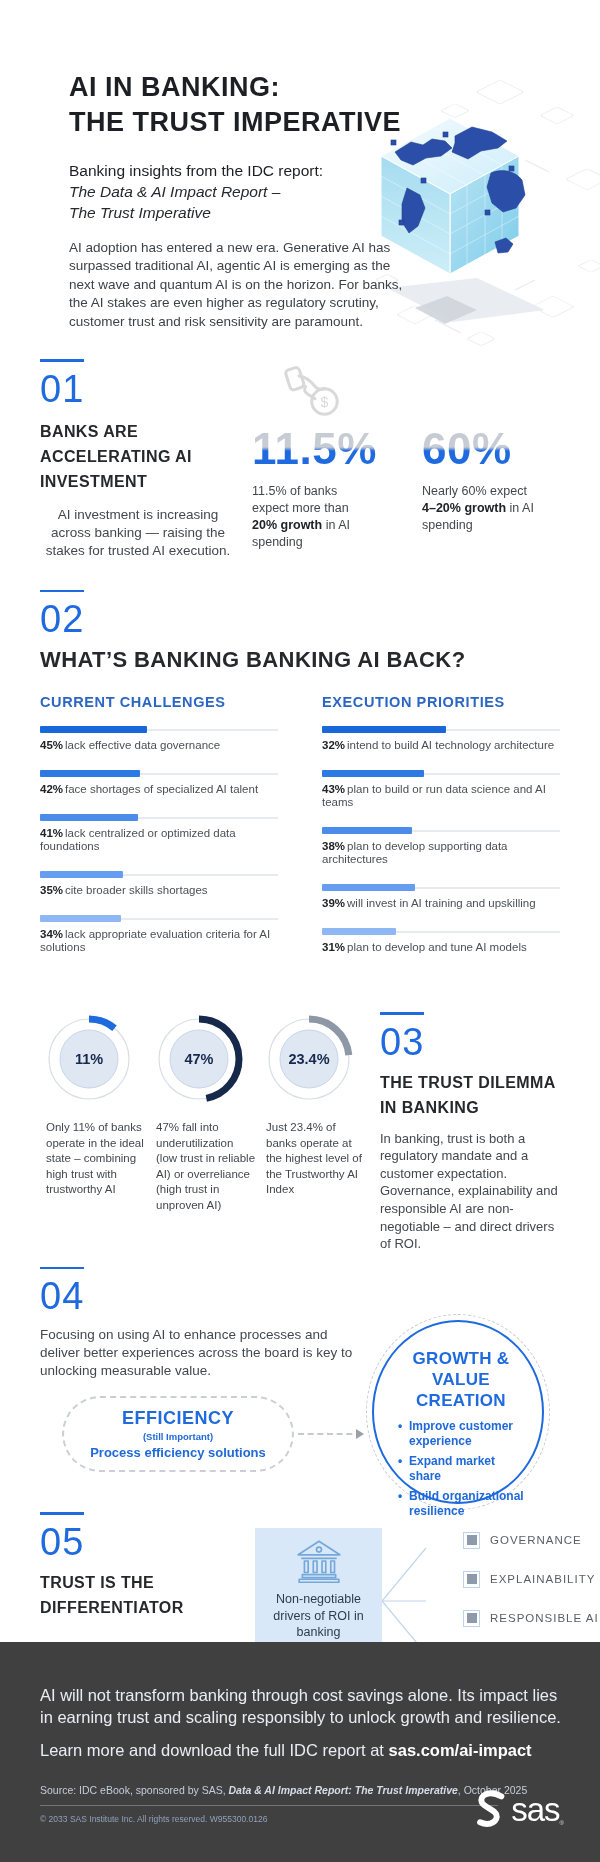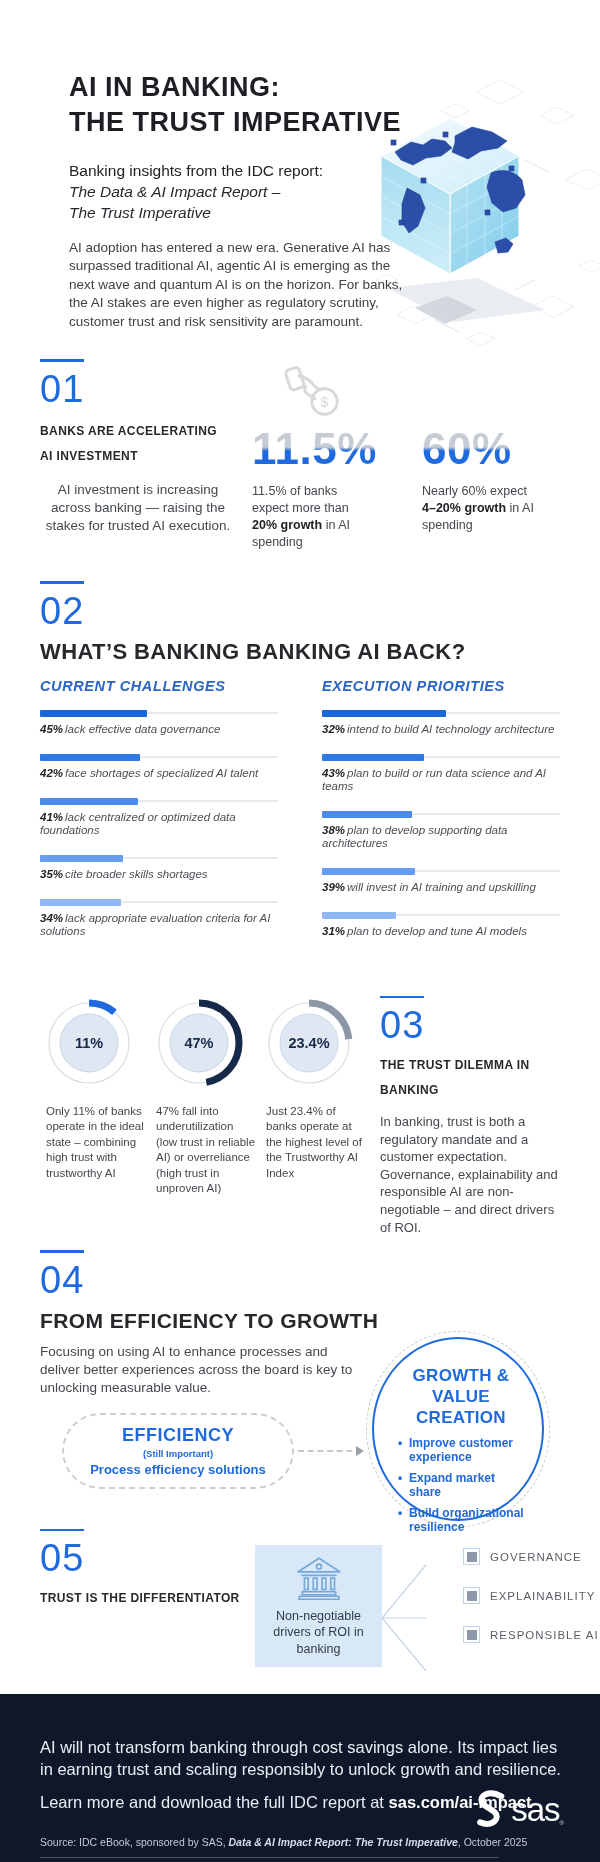--- a/index.html
+++ b/index.html
@@ -11,41 +11,41 @@
   .hero-art { position:absolute; top:0; right:0; width:305px; height:300px; pointer-events:none; }
   .title { margin:70px 0 0 40px; font-size:27px; line-height:35px; letter-spacing:.5px; color:#1d1f24; font-weight:600; }
   .subtitle { margin:20px 0 0 40px; font-size:15.5px; line-height:21px; color:#1d1f24; position:relative; z-index:2; }
   .subtitle .it { font-style:italic; color:#26292e; }
   .intro { margin:16px 0 0 40px; width:348px; font-size:13.5px; line-height:18.4px; color:#3d4247; position:relative; z-index:2; }
 
   
   .marker { }
   .marker .mline { width:44px; height:2.5px; background:#1e6ade; margin-bottom:7px; }
   .marker .mnum { font-size:38px; line-height:40px; color:#1e6ade; font-weight:400; letter-spacing:1px; }
-  .sec-h { font-size:12px; line-height:25px; letter-spacing:.4px; color:#26282c; font-weight:600; }
+  .sec-h { font-size:16px; line-height:25px; letter-spacing:.4px; color:#26282c; font-weight:600; }
 
   
   .s1 { display:flex; margin:28px 0 0 40px; }
   .s1-left { width:212px; }
   .s1-left .sec-h { margin-top:10px; width:180px; }
   .s1-body { margin-top:12px; width:196px; font-size:13.5px; line-height:18px; color:#43484e;text-align:center; }
   .s1-stats { display:flex; gap:42px; }
   .stat { width:128px; }
   .stat-icon { height:64px; display:flex; align-items:flex-end; justify-content:center; margin-bottom:2px; }
   .stat.no-icon { padding-top:66px; width:118px; }
   .stat-value { font-size:44px; line-height:48px; font-weight:700; letter-spacing:.5px;
     background:linear-gradient(180deg,#c6cbd4 0%,#c6cbd4 46%,#1e6ade 54%,#1e6ade 100%);
     -webkit-background-clip:text; background-clip:text; color:transparent; -webkit-text-fill-color:transparent; }
   .stat-cap { margin-top:10px; width:112px; font-size:12.5px; line-height:17px; color:#43484e; }
   .stat-cap b { color:#202327; }
 
   
   .s2 { margin:30px 0 0 40px; }
   .s2 .sec-h { margin-top:8px; font-size:22px; }
-  .s2-cols { display:flex; gap:44px; margin-top:14px;font-style:italic; }
+  .s2-cols { display:flex; gap:44px; margin-top:22px; }
   .s2-col { width:238px; }
   .s2-col-title { font-size:14.5px; font-weight:700; letter-spacing:.6px; color:#2b66c4; margin-bottom:16px; }
   .bar-row { margin-bottom:10px; }
   .track { position:relative; height:7px; margin-bottom:6px; }
   .track::before { content:""; position:absolute; left:0; right:0; top:2.5px; height:2px; background:#e7eaee; }
   .bar { position:absolute; left:0; top:0; height:7px; border-radius:1px; background:#1e6ade; }
   .bar-cap { font-size:11.5px; line-height:13px; color:#4b5056; padding-bottom:8px; }
   .bar-cap b { color:#202327; margin-right:2px; }
 
   
@@ -86,21 +86,21 @@
     display:flex; flex-direction:column; align-items:center; justify-content:center; padding:8px; }
   .roi-cap { margin-top:8px; font-size:12.5px; line-height:16.5px; color:#2e3b4c; text-align:center; }
   .fan { position:absolute; left:382px; top:22px; }
   .trust-items { position:absolute; left:430px; top:14px; }
   .trust-item { display:flex; align-items:center; height:28px; margin-bottom:11px;padding-left:33px; }
   .sq { width:17px; height:17px; border:1px solid #bdd4ec; background:#fff; display:flex; align-items:center; justify-content:center; margin-right:10px; }
   .sq i { display:block; width:10px; height:10px; background:#8e9aa9; }
   .trust-label { font-size:11.5px; letter-spacing:1px; color:#5a5f66; }
 
   
-  .footer { position:absolute; left:0; right:0; bottom:0; height:168px; background:#0f172a; padding:42px 40px 0; }
+  .footer { position:absolute; left:0; right:0; bottom:0; height:220px; background:#404040; padding:42px 40px 0; }
   .f-msg { font-size:16.5px; line-height:22px; color:#e9edf3; width:522px; }
   .f-learn { margin-top:13px; font-size:16.5px; color:#e9edf3; }
   .f-learn a { color:#ffffff; font-weight:700; text-decoration:none; }
   .f-src { margin-top:24px; font-size:10.5px; color:#c3cdda; }
   .f-src .it { font-style:italic; font-weight:700; color:#d4dce7; }
   .f-div { margin-top:9px; width:458px; border-top:1px solid rgba(255,255,255,.28); }
   .f-copy { margin-top:8px; font-size:8.5px; color:#8fa1ba; }
   .f-logo { position:absolute; right:36px; bottom:30px; display:flex; align-items:center; }
   .f-logo .logo-text { color:#fff; font-size:33px; font-weight:400; letter-spacing:-1px; margin-left:2px; }
   .f-logo .reg { color:#fff; font-size:6px; align-self:flex-end; margin-bottom:6px; opacity:.8; }
@@ -320,21 +320,20 @@
       <p class="s3-body">In banking, trust is both a regulatory mandate and a customer expectation. Governance, explainability and responsible AI are non-negotiable – and direct drivers of ROI.</p>
     </div>
   </div>
 
   <div class="s4">
     <div class="s4-head">
       <div class="marker">
         <div class="mline"></div>
         <div class="mnum">04</div>
       </div>
-      <div class="sec-h">FROM EFFICIENCY TO GROWTH</div>
     </div>
     <p class="s4-body">Focusing on using AI to enhance processes and deliver better experiences across the board is key to unlocking measurable value.</p>
     <div class="diagram">
       <div class="pill">
         <div class="pill-title">EFFICIENCY</div>
         <div class="pill-note">(Still Important)</div>
         <div class="pill-sub">Process efficiency solutions</div>
       </div>
       <div class="connector"></div>
       <div class="growth">

